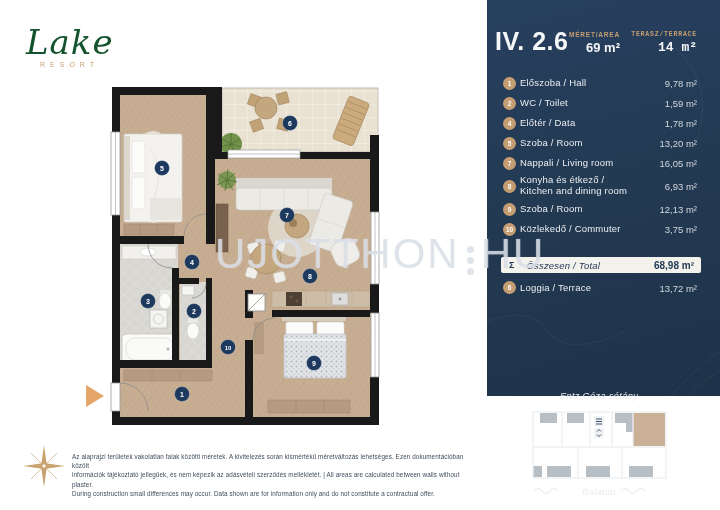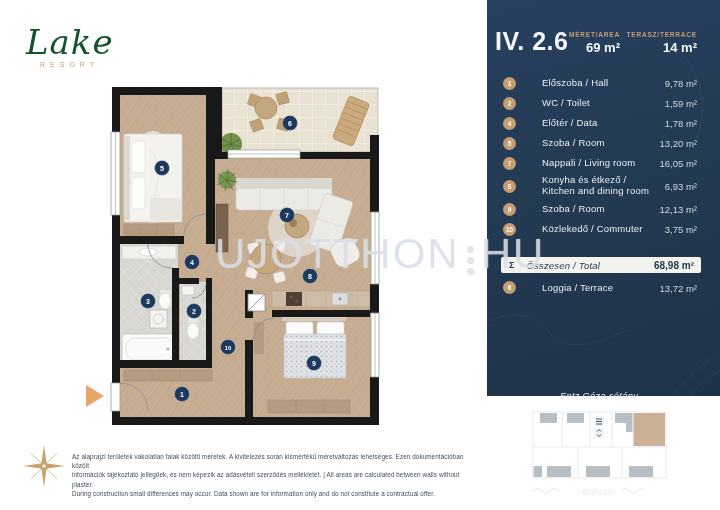--- a/index.html
+++ b/index.html
@@ -27,31 +27,31 @@
   .compass{position:absolute;left:22px;top:444px;z-index:3;}
 
   
   .panel{position:absolute;left:487px;top:0;width:233px;height:396px;z-index:2;
          background:linear-gradient(165deg,#27405f 0%,#233a53 45%,#1e3349 100%);color:#fff;}
   .panel-texture{position:absolute;inset:0;pointer-events:none;}
   .unit-id{position:absolute;left:8px;top:27px;font-size:25px;font-weight:bold;
            letter-spacing:.5px;color:#f4f6f8;}
   .stat{position:absolute;top:31px;text-align:right;}
   .stat-a{right:100px;}
-  .stat-b{right:23px;}
+  .stat-b{right:23px;font-family:Liberation Mono, monospace;}
   .stat-label{font-size:6.5px;letter-spacing:.8px;color:#c59d72;font-weight:bold;}
   .stat-value{font-size:13px;font-weight:bold;color:#f4f6f8;margin-top:2px;}
 
   .room-list{position:absolute;left:16px;top:73px;width:194px;}
   .room-row{display:flex;align-items:center;height:20px;}
   .room-row.tall{height:26px;}
   .badge{width:13px;height:13px;border-radius:50%;background:#c59d72;color:#fff;
          font-size:6.5px;font-weight:bold;display:flex;align-items:center;
          justify-content:center;flex:0 0 13px;}
-  .room-name{margin-left:26px;font-size:9.5px;color:#eceef1;white-space:pre-line;
+  .room-name{margin-left:4px;font-size:9.5px;color:#eceef1;white-space:pre-line;
              line-height:1.15;letter-spacing:.2px;}
   .room-area{margin-left:auto;font-size:9.5px;color:#d2d7dd;white-space:nowrap;}
 
   .total-row{position:absolute;left:14px;top:257px;width:200px;height:16px;
              background:#f4f2ec;border-radius:2px;display:flex;align-items:center;
              color:#223a56;padding:0;}
   .total-sigma{font-size:9px;font-weight:bold;margin-left:8px;}
   .total-label{font-size:9.5px;margin-left:12px;letter-spacing:.2px;font-style:italic;}
   .total-area{margin-left:auto;margin-right:7px;font-size:10px;font-weight:bold;}
 

